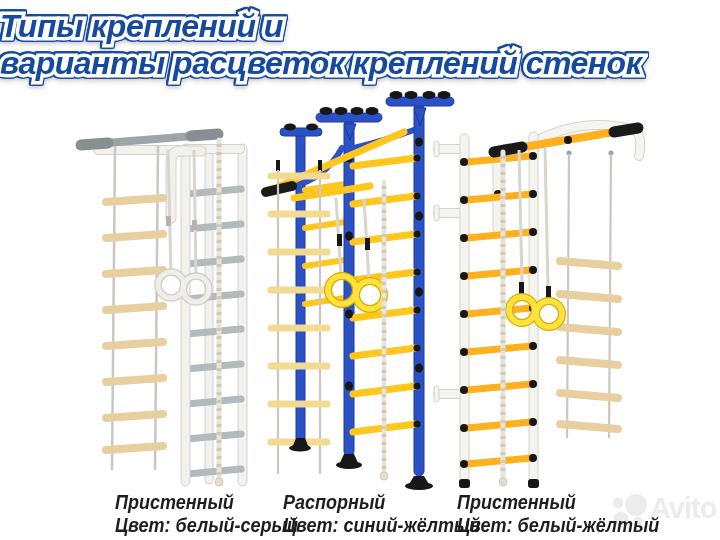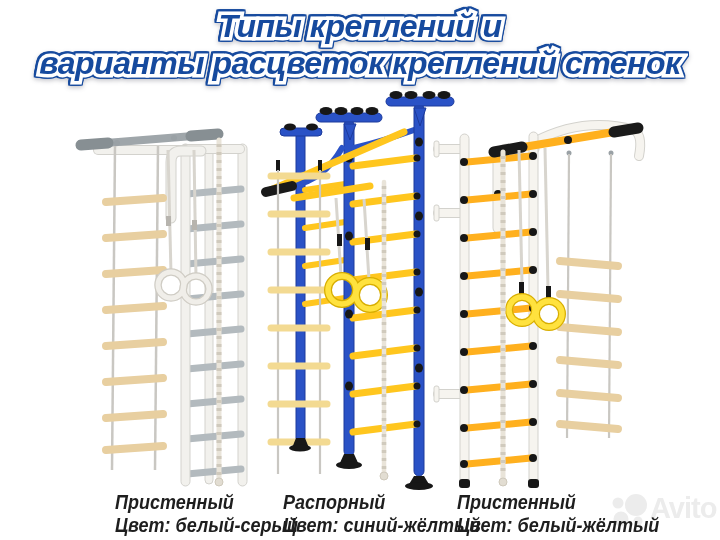--- a/index.html
+++ b/index.html
@@ -3,21 +3,21 @@
 <meta charset="utf-8">
 <style>
   html,body{margin:0;padding:0;}
   body{
     width:720px;height:540px;position:relative;overflow:hidden;
     background:var(--background,#fff);
     font-family:"Liberation Sans",sans-serif;
   }
   
   .title{
-    position:absolute;left:0;top:8px;width:720px;text-align:center;z-index:3;
+    position:absolute;left:0;top:8px;width:720px;z-index:3;
   }
   .title-line{
     display:block;
     font:italic 800 32px/37px "Liberation Sans",sans-serif;
     font-weight:bold;
     letter-spacing:-0.5px;
     color:var(--title-blue,#164a9e);
     -webkit-text-stroke:7px #ffffff;
     paint-order:stroke fill;
     filter:

